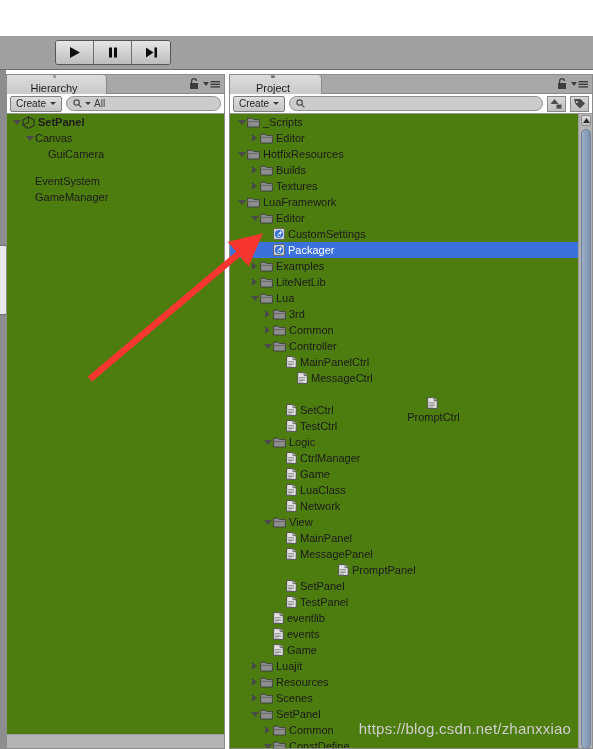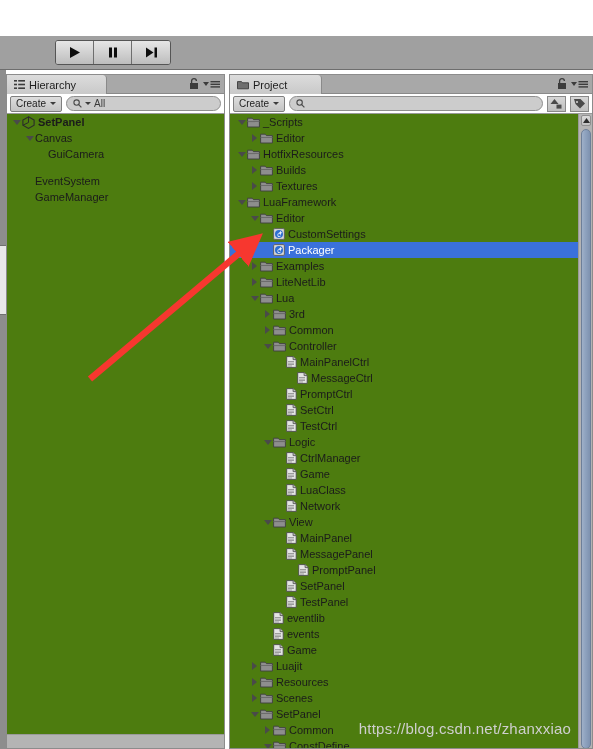--- a/index.html
+++ b/index.html
@@ -60,21 +60,21 @@
   }
   .tab {
     position: absolute; left: 0; top: 0;
     height: 19px;
     padding: 0 12px 0 7px;
     background: linear-gradient(#dcdcdc, #c9c9c9);
     border-right: 1px solid #8a8a8a;
     border-top-right-radius: 4px;
     display: flex; align-items: center;
     gap: 4px;
-    font-size: 11px; color: #1d1d1d;
+    font-size: 11px; color: #1d1d1d; flex-direction: column;
   }
   .tab-icon { display: block; }
   .tab-right {
     position: absolute; right: 4px; top: 2px;
     display: flex; align-items: center; gap: 4px;
   }
 
   .sub-toolbar {
     position: relative;
     height: 20px;
@@ -575,21 +575,21 @@
                 <g fill="#8a8a8a">
                   <rect x="2" y="5.2" width="6" height="0.8"></rect>
                   <rect x="2" y="6.7" width="6" height="0.8"></rect>
                   <rect x="2" y="8.2" width="6" height="0.8"></rect>
                   <rect x="2" y="9.6" width="4" height="0.8"></rect>
                 </g>
               </svg>
             </span>
             <span class="lbl">MessageCtrl</span>
           </div>
-          <div class="row" style="padding-left: 45px;">
+          <div class="row" style="padding-left: 45px; flex-direction: column;">
             <div class="twisty"></div>
             <span class="ico">
               <svg width="11" height="12" viewBox="0 0 11 12">
                 <path d="M0.7 0.6 h6.4 l3.1 3.0 v7.8 h-9.5 z" fill="#e4e4e4" stroke="#4a4a4a" stroke-width="0.9"></path>
                 <path d="M7.1 0.6 v3.0 h3.1" fill="#bdbdbd" stroke="#4a4a4a" stroke-width="0.8"></path>
                 <g fill="#8a8a8a">
                   <rect x="2" y="5.2" width="6" height="0.8"></rect>
                   <rect x="2" y="6.7" width="6" height="0.8"></rect>
                   <rect x="2" y="8.2" width="6" height="0.8"></rect>
                   <rect x="2" y="9.6" width="4" height="0.8"></rect>
@@ -743,21 +743,21 @@
                 <g fill="#8a8a8a">
                   <rect x="2" y="5.2" width="6" height="0.8"></rect>
                   <rect x="2" y="6.7" width="6" height="0.8"></rect>
                   <rect x="2" y="8.2" width="6" height="0.8"></rect>
                   <rect x="2" y="9.6" width="4" height="0.8"></rect>
                 </g>
               </svg>
             </span>
             <span class="lbl">MessagePanel</span>
           </div>
-          <div class="row" style="padding-left: 57px;">
+          <div class="row" style="padding-left: 57px; margin-left: 40px;">
             <div class="twisty"></div>
             <span class="ico">
               <svg width="11" height="12" viewBox="0 0 11 12">
                 <path d="M0.7 0.6 h6.4 l3.1 3.0 v7.8 h-9.5 z" fill="#e4e4e4" stroke="#4a4a4a" stroke-width="0.9"></path>
                 <path d="M7.1 0.6 v3.0 h3.1" fill="#bdbdbd" stroke="#4a4a4a" stroke-width="0.8"></path>
                 <g fill="#8a8a8a">
                   <rect x="2" y="5.2" width="6" height="0.8"></rect>
                   <rect x="2" y="6.7" width="6" height="0.8"></rect>
                   <rect x="2" y="8.2" width="6" height="0.8"></rect>
                   <rect x="2" y="9.6" width="4" height="0.8"></rect>

